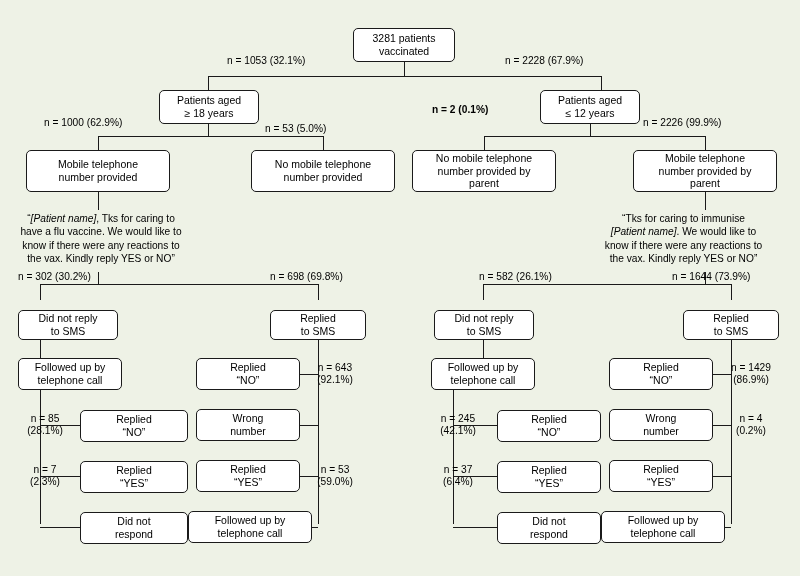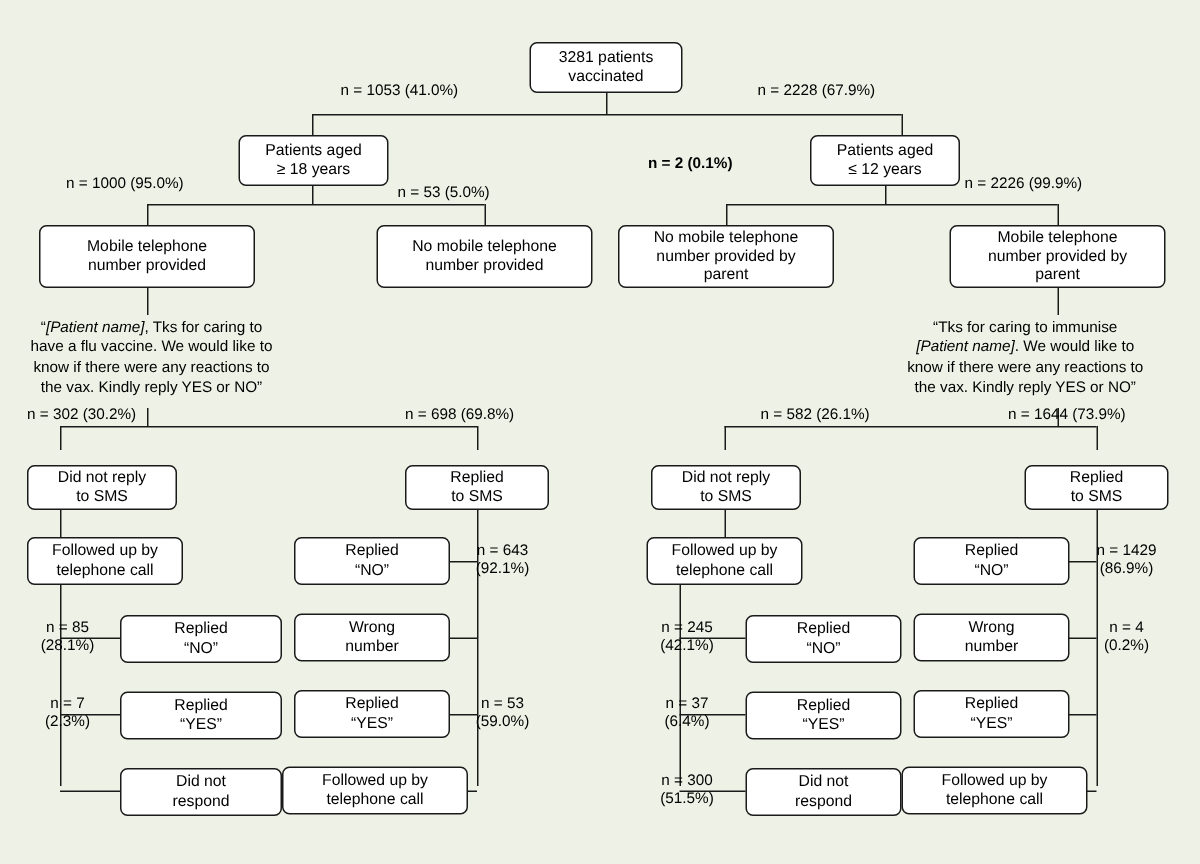--- a/index.html
+++ b/index.html
@@ -78,34 +78,34 @@
 
   <div class="box" style="left:353px; top:28px; width:102px; height:34px;">3281 patients
 vaccinated</div>
 
   <div class="ln v" style="left:404px; top:62px; height:14px;"></div>
 
   <div class="ln h" style="left:208px; top:76px; width:393px;"></div>
   <div class="ln v" style="left:208px; top:76px; height:14px;"></div>
   <div class="ln v" style="left:601px; top:76px; height:14px;"></div>
 
-  <div class="lbl" style="left:227px; top:55px;">n = 1053 (41.0%)</div>
+  <div class="lbl" style="left:227px; top:55px;">n = 1053 (32.1%)</div>
   <div class="lbl" style="left:505px; top:55px;">n = 2228 (67.9%)</div>
 
   <div class="box" style="left:159px; top:90px; width:100px; height:34px;">Patients aged
 ≥ 18 years</div>
   <div class="box" style="left:540px; top:90px; width:100px; height:34px;">Patients aged
 ≤ 12 years</div>
 
   <div class="ln v" style="left:208px; top:124px; height:12px;"></div>
   <div class="ln h" style="left:98px; top:136px; width:225px;"></div>
   <div class="ln v" style="left:98px; top:136px; height:14px;"></div>
   <div class="ln v" style="left:323px; top:136px; height:14px;"></div>
 
-  <div class="lbl" style="left:44px; top:117px;">n = 1000 (95.0%)</div>
+  <div class="lbl" style="left:44px; top:117px;">n = 1000 (62.9%)</div>
   <div class="lbl" style="left:265px; top:123px;">n = 53 (5.0%)</div>
 
   <div class="ln v" style="left:590px; top:124px; height:12px;"></div>
   <div class="ln h" style="left:484px; top:136px; width:221px;"></div>
   <div class="ln v" style="left:484px; top:136px; height:14px;"></div>
   <div class="ln v" style="left:705px; top:136px; height:14px;"></div>
 
   <div class="lbl" style="left:432px; top:104px;font-weight:bold;">n = 2 (0.1%)</div>
   <div class="lbl" style="left:643px; top:117px;">n = 2226 (99.9%)</div>
 
@@ -139,21 +139,21 @@
   <div class="ln v" style="left:318px; top:284px; height:16px;"></div>
 
   <div class="lbl" style="left:18px; top:271px;">n = 302 (30.2%)</div>
   <div class="lbl" style="left:270px; top:271px;">n = 698 (69.8%)</div>
 
   <div class="ln v" style="left:705px; top:272px; height:12px;"></div>
   <div class="ln h" style="left:483px; top:284px; width:248px;"></div>
   <div class="ln v" style="left:483px; top:284px; height:16px;"></div>
   <div class="ln v" style="left:731px; top:284px; height:16px;"></div>
 
-  <div class="lbl" style="left:459px; top:271px;padding-left:48px;">n = 582 (26.1%)</div>
+  <div class="lbl" style="left:431px; top:271px;padding-left:48px;">n = 582 (26.1%)</div>
   <div class="lbl" style="left:672px; top:271px;">n = 1644 (73.9%)</div>
 
   <div class="box" style="left:18px; top:310px; width:100px; height:30px;">Did not reply
 to SMS</div>
   <div class="box" style="left:270px; top:310px; width:96px; height:30px;">Replied
 to SMS</div>
 
   <div class="ln v" style="left:40px; top:340px; height:18px;"></div>
   <div class="ln v" style="left:318px; top:340px; height:18px;"></div>
 
@@ -219,22 +219,20 @@
   <div class="numcell" style="left:424px; top:410px; width:68px; height:30px;">n = 245
 (42.1%)</div>
   <div class="box" style="left:497px; top:410px; width:104px; height:32px;">Replied
 “NO”</div>
 
   <div class="numcell" style="left:424px; top:461px; width:68px; height:30px;">n = 37
 (6.4%)</div>
   <div class="box" style="left:497px; top:461px; width:104px; height:32px;">Replied
 “YES”</div>
 
-  <div class="numcell" style="left:424px; top:512px; width:68px; height:30px;">n = 300
-(51.5%)</div>
   <div class="box" style="left:497px; top:512px; width:104px; height:32px;">Did not
 respond</div>
 
   <div class="ln v" style="left:731px; top:358px; height:166px;"></div>
   <div class="ln h" style="left:665px; top:374px; width:66px;"></div>
   <div class="ln h" style="left:665px; top:425px; width:66px;"></div>
   <div class="ln h" style="left:665px; top:476px; width:66px;"></div>
   <div class="ln h" style="left:665px; top:527px; width:66px;"></div>
 
   <div class="box" style="left:609px; top:358px; width:104px; height:32px;">Replied

